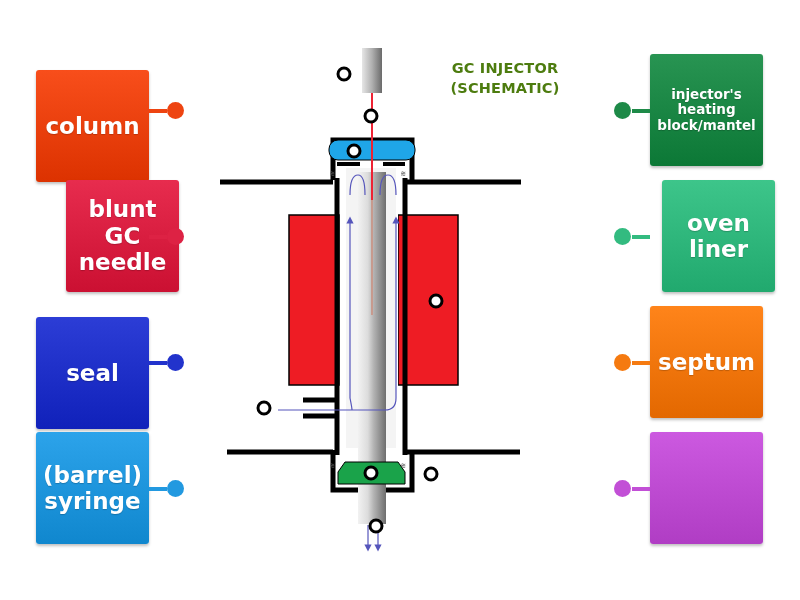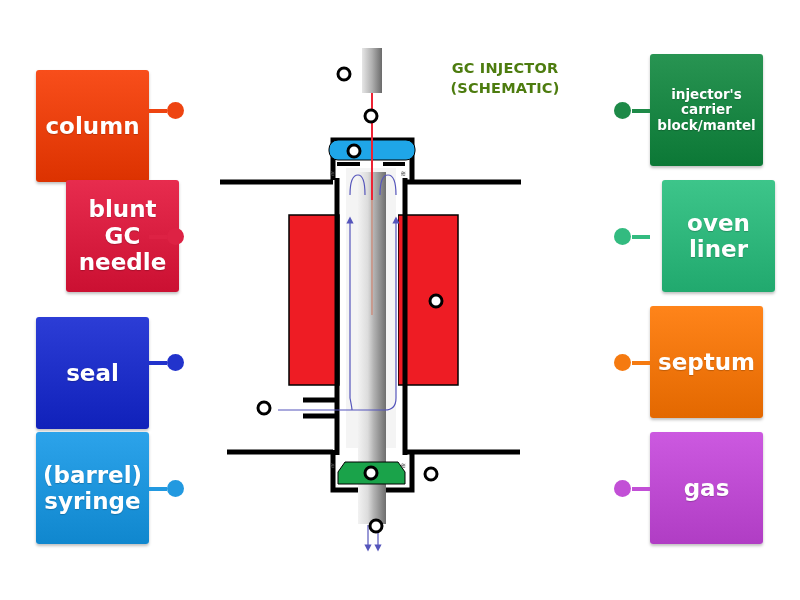--- a/index.html
+++ b/index.html
@@ -51,36 +51,35 @@
 <div class="connector" id="LC1" style="left: 149px; top: 235px; background: rgb(221, 34, 68);"></div>
 <div class="dot" id="LD1" style="left: 167px; top: 228px; background: rgb(221, 34, 68);"></div>
 <div class="connector" id="LC2" style="left: 149px; top: 361px; background: rgb(34, 51, 204);"></div>
 <div class="dot" id="LD2" style="left: 167px; top: 354px; background: rgb(34, 51, 204);"></div>
 <div class="connector" id="LC3" style="left: 149px; top: 487px; background: rgb(34, 153, 224);"></div>
 <div class="dot" id="LD3" style="left: 167px; top: 480px; background: rgb(34, 153, 224);"></div>
 
 <div class="label-card small" id="R0" style="left: 650px; top: 54px; background: linear-gradient(rgb(40, 148, 82), rgb(12, 120, 54));">
   <div>
     <span>injector's</span>
-    <span>carrier</span>
+    <span>heating</span>
     <span>block/mantel</span>
   </div>
 </div>
 <div class="label-card big" id="R1" style="left: 650px; top: 180px; background: linear-gradient(rgb(61, 197, 138), rgb(33, 169, 110)); margin-left: 12px;">
   <div>
     <span>oven</span>
     <span>liner</span>
   </div>
 </div>
 <div class="label-card big" id="R2" style="left: 650px; top: 306px; background: linear-gradient(rgb(255, 132, 26), rgb(227, 104, 0));">
   <span>septum</span>
 </div>
 <div class="label-card big" id="R3" style="left: 650px; top: 432px; background: linear-gradient(rgb(204, 89, 224), rgb(176, 61, 196));">
   <div>
-    <span>gas</span>
   </div>
 </div>
 
 <div class="connector" id="RC0" style="left: 632px; top: 109px; background: rgb(30, 138, 72);"></div>
 <div class="dot" id="RD0" style="left: 614px; top: 102px; background: rgb(30, 138, 72);"></div>
 <div class="connector" id="RC1" style="left: 632px; top: 235px; background: rgb(51, 187, 128);"></div>
 <div class="dot" id="RD1" style="left: 614px; top: 228px; background: rgb(51, 187, 128);"></div>
 <div class="connector" id="RC2" style="left: 632px; top: 361px; background: rgb(245, 122, 16);"></div>
 <div class="dot" id="RD2" style="left: 614px; top: 354px; background: rgb(245, 122, 16);"></div>
 <div class="connector" id="RC3" style="left: 632px; top: 487px; background: rgb(194, 79, 214);"></div>

